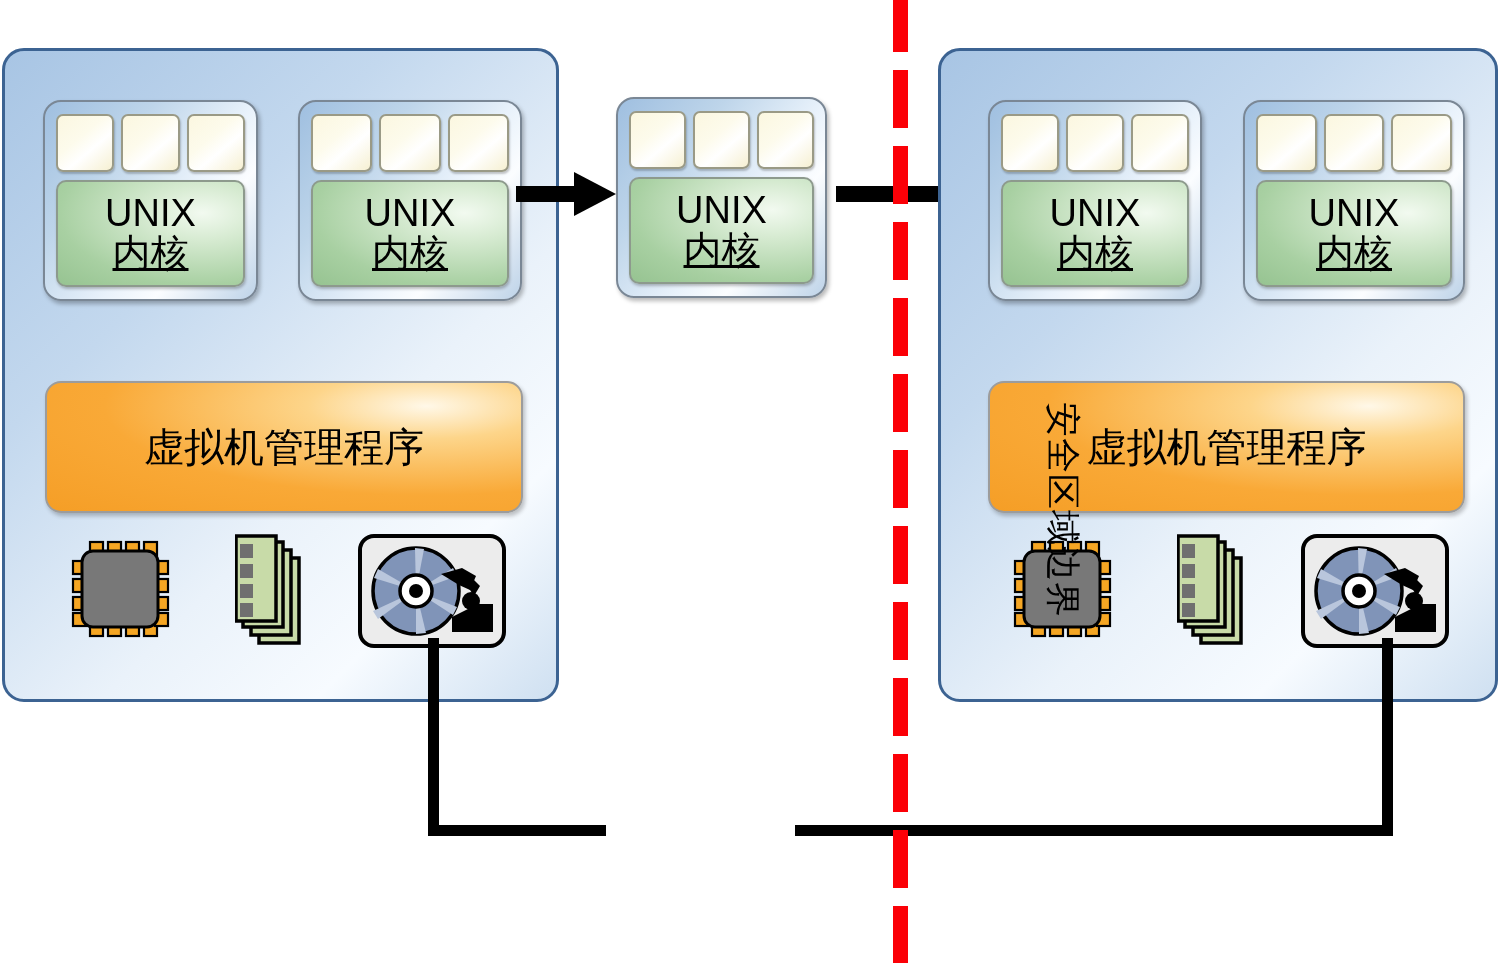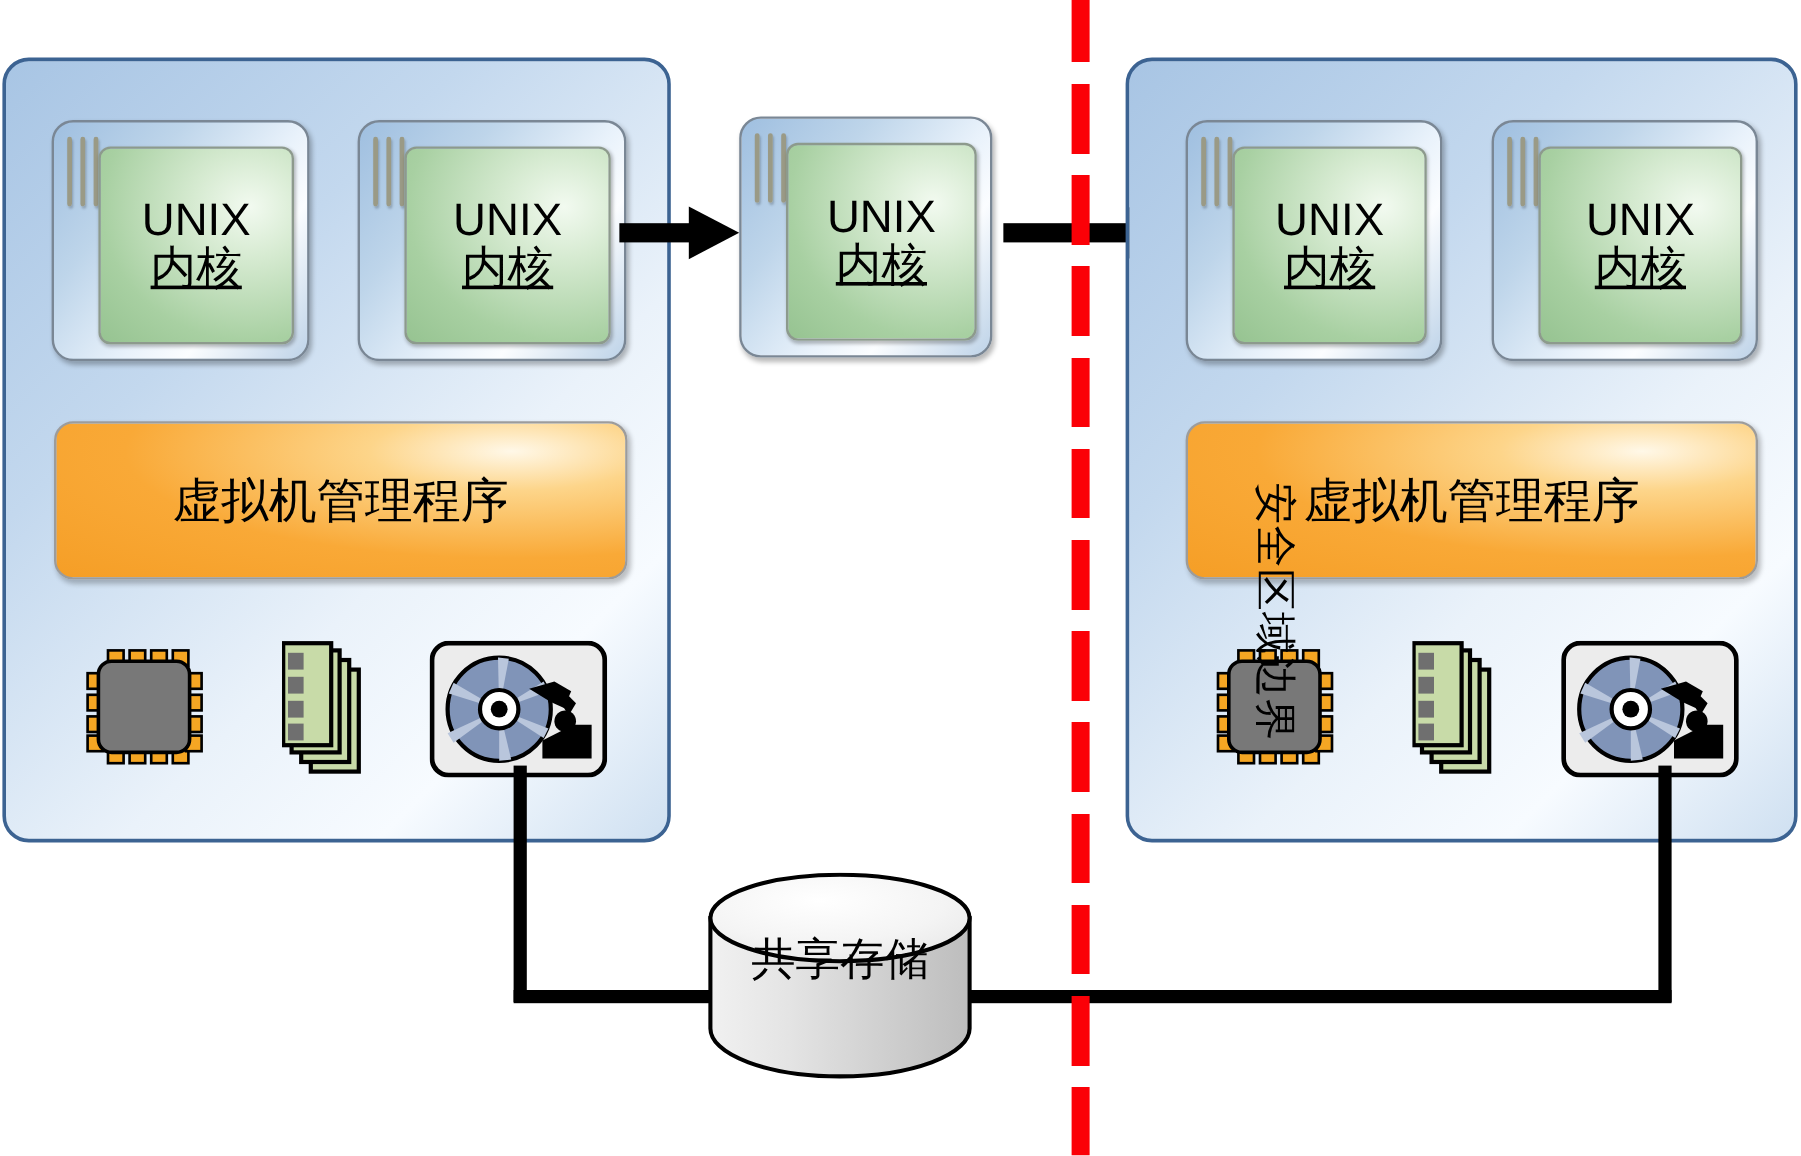--- a/index.html
+++ b/index.html
@@ -37,21 +37,21 @@
     background: linear-gradient(128deg, #9fbfe0 0%, #bed5ea 30%, #e9f2fb 58%, #fbfdff 72%, #bed3e8 100%);
     box-sizing: border-box;
     box-shadow: 2px 3px 4px rgba(0,0,0,0.28);
   }
   .vm-inner {
     position: absolute;
     left: 0; top: 0; right: 0; bottom: 0;
     padding: 12px 11px 12px 11px;
     box-sizing: border-box;
     display: flex;
-    flex-direction: row;
+    flex-direction: column;
   }
   .app-row {
     display: flex;
     gap: 7px;
     height: 58px;
     flex: 0 0 auto;
   }
   .app-box {
     flex: 1 1 0;
     border: 2px solid #9a9a86;
@@ -89,20 +89,21 @@
     border: 2px solid #9c9c9c;
     border-radius: 16px;
     background: radial-gradient(ellipse at 80% 18%, #fff8e8 0%, #fdd58a 22%, #f9a937 60%, #f59e26 100%);
     box-sizing: border-box;
     box-shadow: 2px 3px 4px rgba(0,0,0,0.24);
     display: flex;
     align-items: center;
     justify-content: center;
     font-size: 40px;
     color: #000;
+    margin-top: 30px;
   }
 
   
   .hw { position: absolute; }
 
   
   .cpu { width: 100px; height: 100px; }
   
   .mem { width: 78px;  height: 112px; }
   
@@ -387,39 +388,17 @@
   </div>
 
   <div class="conn" style="left:428px; top:638px; width:11px; height:197px;"></div>
 
   <div class="conn" style="left:428px; top:825px; width:178px; height:11px;"></div>
 
   <div class="conn" style="left:1382px; top:638px; width:11px; height:197px;"></div>
 
   <div class="conn" style="left:795px; top:825px; width:598px; height:11px;"></div>
 
-  <div class="storage">
-    <svg width="222" height="179" viewBox="0 0 222 179">
-      <defs>
-        <linearGradient id="cylBody" x1="0" y1="0" x2="1" y2="0">
-          <stop offset="0%" stop-color="#f1f1f1"></stop>
-          <stop offset="30%" stop-color="#e4e4e4"></stop>
-          <stop offset="62%" stop-color="#d2d2d2"></stop>
-          <stop offset="100%" stop-color="#bdbdbd"></stop>
-        </linearGradient>
-        <radialGradient id="cylTop" cx="0.42" cy="0.3" r="0.8">
-          <stop offset="0%" stop-color="#ffffff"></stop>
-          <stop offset="60%" stop-color="#f4f4f4"></stop>
-          <stop offset="100%" stop-color="#e7e7e7"></stop>
-        </radialGradient>
-      </defs>
-
-      <path d="M3 38 L3 130 A108 40 0 0 0 219 130 L219 38 Z" fill="url(#cylBody)" stroke="#000" stroke-width="3.4"></path>
-
-      <ellipse cx="111" cy="38" rx="108" ry="36" fill="url(#cylTop)" stroke="#000" stroke-width="3.4"></ellipse>
-    </svg>
-    <div class="storage-label">共享存储</div>
-  </div>
 
   <div class="boundary"></div>
   <div class="boundary-label">安全区域边界</div>
 
 </div>
 
 </body></html>

